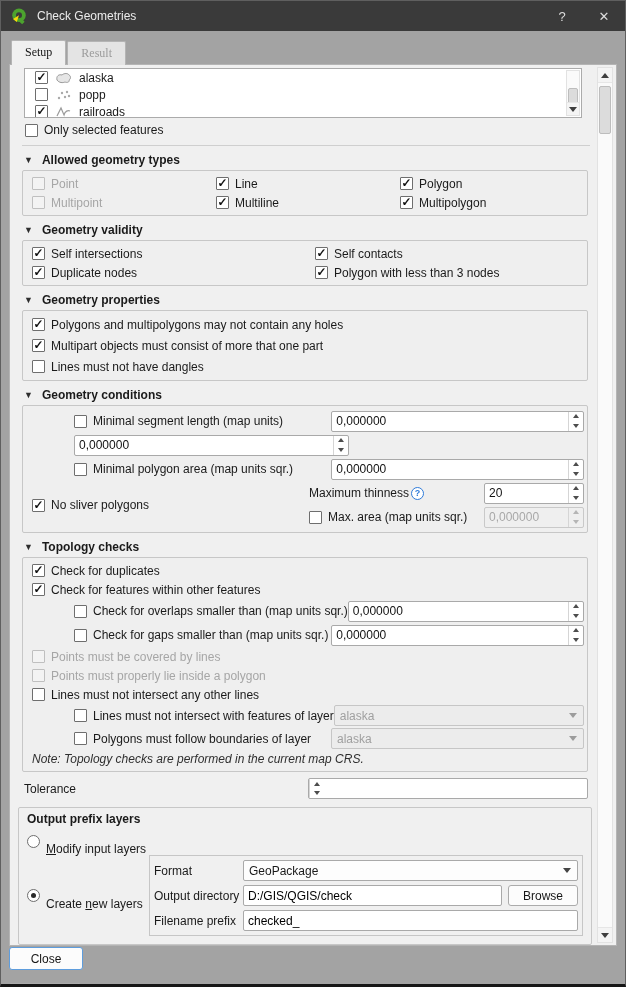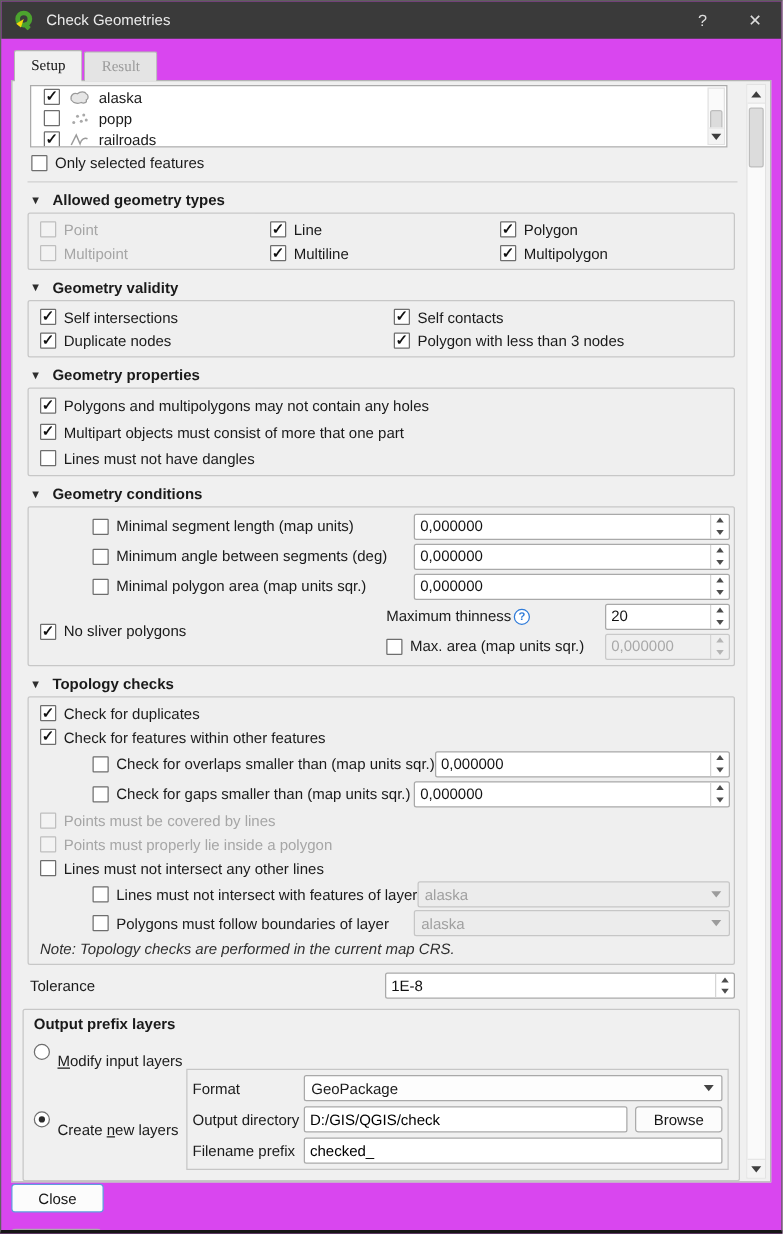--- a/index.html
+++ b/index.html
@@ -1,18 +1,18 @@
 <!DOCTYPE html>
 <html><head>
 <meta charset="utf-8">
 <style>
   * { box-sizing: border-box; margin: 0; padding: 0; }
   html,body { background:#888; }
   body { font-family: "Liberation Sans", sans-serif; font-size: 12px; color:#1a1a1a; }
-  .window { width:626px; height:987px; background:#d946ef; border:1px solid #5f5f5f;
+  .window { width:626px; height:987px; background:#a3a3a3; border:1px solid #5f5f5f;
             border-bottom:3px solid #161616; overflow:hidden; position:relative; }
 
   
   .titlebar { height:30px; background:#3a3a3a; display:flex; align-items:center; padding:0 0 0 9px; }
   .titlebar .app-icon { width:18px; height:18px; margin-right:9px; }
   .titlebar .title { color:#ebebeb; font-size:12px; flex:1; }
   .tb-btn { width:42px; height:30px; display:flex; align-items:center; justify-content:center;
             color:#dcdcdc; font-size:13px; cursor:default; }
 
   
@@ -318,24 +318,20 @@
                   <div>
                     <span class="s-up"></span>
                   </div>
                   <div>
                     <span class="s-dn"></span>
                   </div>
                 </span>
               </span>
           </div>
           <div class="row-spin">
-            <span class="lbl-cell">
-                <span class="cb"></span>
-                <span class="cblabel">Minimum angle between segments (deg)</span>
-              </span>
             <span class="spin">
                 <input value="0,000000" style="">
                 <span class="spin-btns">
                   <div>
                     <span class="s-up"></span>
                   </div>
                   <div>
                     <span class="s-dn"></span>
                   </div>
                 </span>
@@ -482,21 +478,20 @@
                 <span class="cval">alaska</span>
                 <span class="c-arrow"></span>
               </span>
           </div>
           <div class="note">Note: Topology checks are performed in the current map CRS.</div>
         </div>
 
         <div class="tol-row">
           <span class="lbl-cell">Tolerance</span>
           <span class="spin tol">
-              <input value="1E-8" style="">
               <span class="spin-btns">
                 <div>
                   <span class="s-up"></span>
                 </div>
                 <div>
                   <span class="s-dn"></span>
                 </div>
               </span>
             </span>
         </div>

